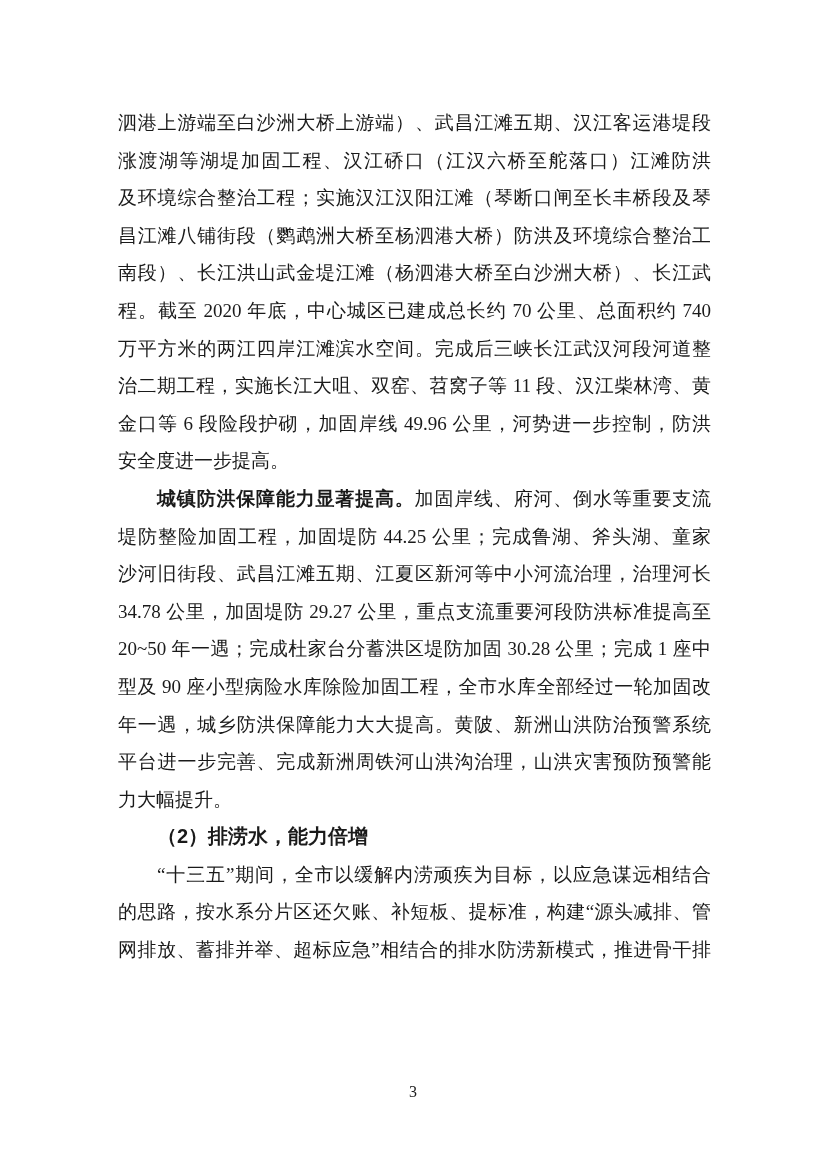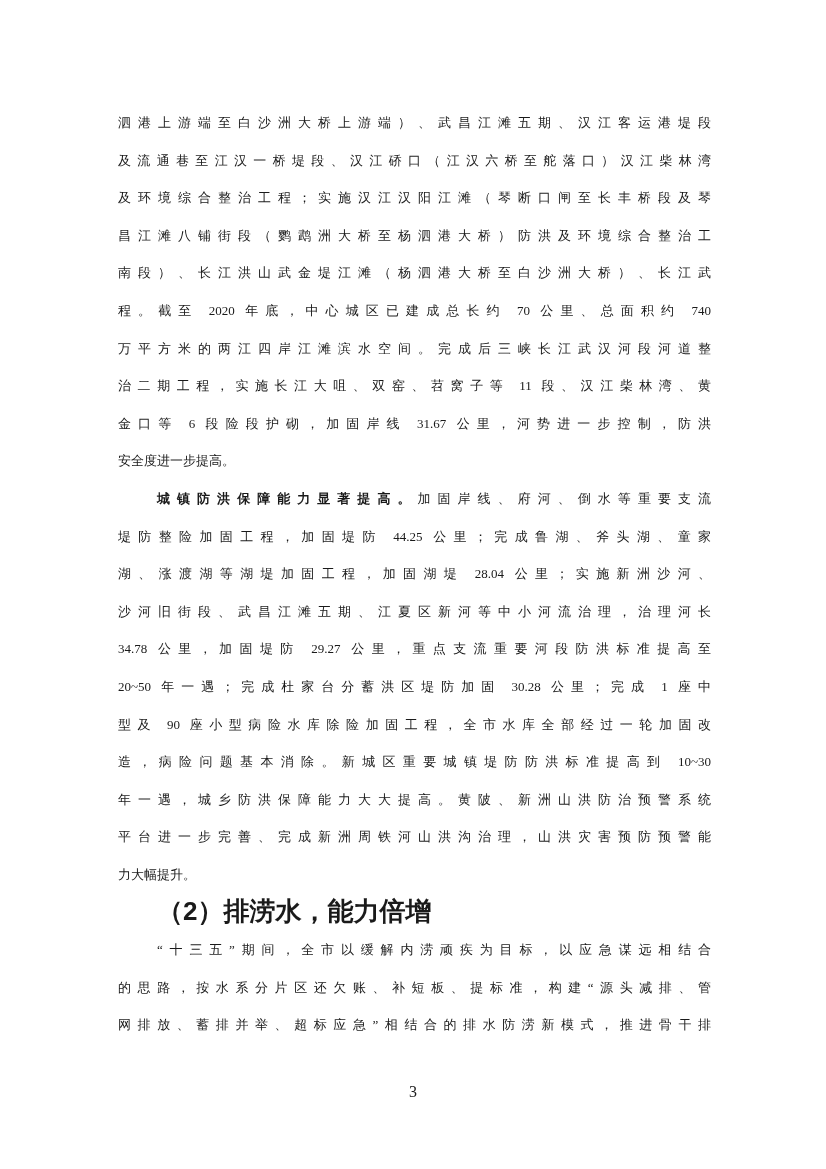--- a/index.html
+++ b/index.html
@@ -18,39 +18,39 @@
   }
   .content {
     position: absolute;
     left: 118px;
     top: 104px;
     width: 593px;
   }
   .line {
     height: 37.6px;
     line-height: 37.6px;
-    font-size: 13px;
+    font-size: 19px;
     text-align: justify;
     text-align-last: justify;
     text-justify: inter-character;
     overflow: hidden;
   }
   .line.last {
     text-align: right;
     text-align-last: left;
   }
   .line.indent {
     text-indent: 39px;
   }
   .line.heading {
     text-align: left;
     text-align-last: left;
     font-weight: bold;
     font-family: "Liberation Sans", "DejaVu Sans", sans-serif;
-    font-size: 26px;
+    font-size: 20px;
   }
   .bold-run {
     font-weight: bold;
     font-family: Liberation Mono, monospace;
   }
   .page-number {
     position: absolute;
     top: 1078px;
     left: 0;
     width: 826px;
@@ -60,37 +60,35 @@
     font-size: 16px;
     color: #1a1a1a;
   }
 </style>
 </head>
 <body>
 
 <div class="page">
   <div class="content">
     <div class="line">泗港上游端至白沙洲大桥上游端）、武昌江滩五期、汉江客运港堤段</div>
-    <div class="line">及流通巷至江汉一桥堤段、汉江硚口（江汉六桥至舵落口）汉江柴林湾</div>
+    <div class="line">涨渡湖等湖堤加固工程、汉江硚口（江汉六桥至舵落口）江滩防洪</div>
     <div class="line">及环境综合整治工程；实施汉江汉阳江滩（琴断口闸至长丰桥段及琴</div>
     <div class="line">昌江滩八铺街段（鹦鹉洲大桥至杨泗港大桥）防洪及环境综合整治工</div>
     <div class="line">南段）、长江洪山武金堤江滩（杨泗港大桥至白沙洲大桥）、长江武</div>
     <div class="line">程。截至 2020 年底，中心城区已建成总长约 70 公里、总面积约 740</div>
     <div class="line">万平方米的两江四岸江滩滨水空间。完成后三峡长江武汉河段河道整</div>
     <div class="line">治二期工程，实施长江大咀、双窑、苕窝子等 11 段、汉江柴林湾、黄</div>
-    <div class="line">金口等 6 段险段护砌，加固岸线 31.67 公里，河势进一步控制，防洪</div>
+    <div class="line">金口等 6 段险段护砌，加固岸线 49.96 公里，河势进一步控制，防洪</div>
     <div class="line last">安全度进一步提高。</div>
     <div class="line indent"><span class="bold-run">城镇防洪保障能力显著提高。</span><span>加固岸线、府河、倒水等重要支流</span></div>
     <div class="line">堤防整险加固工程，加固堤防 44.25 公里；完成鲁湖、斧头湖、童家</div>
-    <div class="line">湖、涨渡湖等湖堤加固工程，加固湖堤 28.04 公里；实施新洲沙河、</div>
     <div class="line">沙河旧街段、武昌江滩五期、江夏区新河等中小河流治理，治理河长</div>
     <div class="line">34.78 公里，加固堤防 29.27 公里，重点支流重要河段防洪标准提高至</div>
     <div class="line">20~50 年一遇；完成杜家台分蓄洪区堤防加固 30.28 公里；完成 1 座中</div>
     <div class="line">型及 90 座小型病险水库除险加固工程，全市水库全部经过一轮加固改</div>
-    <div class="line">造，病险问题基本消除。新城区重要城镇堤防防洪标准提高到 10~30</div>
     <div class="line">年一遇，城乡防洪保障能力大大提高。黄陂、新洲山洪防治预警系统</div>
     <div class="line">平台进一步完善、完成新洲周铁河山洪沟治理，山洪灾害预防预警能</div>
     <div class="line last">力大幅提升。</div>
     <div class="line heading indent">（2）排涝水，能力倍增</div>
     <div class="line indent">“十三五”期间，全市以缓解内涝顽疾为目标，以应急谋远相结合</div>
     <div class="line">的思路，按水系分片区还欠账、补短板、提标准，构建“源头减排、管</div>
     <div class="line">网排放、蓄排并举、超标应急”相结合的排水防涝新模式，推进骨干排</div>
   </div>
   <div class="page-number">3</div>
 </div>

